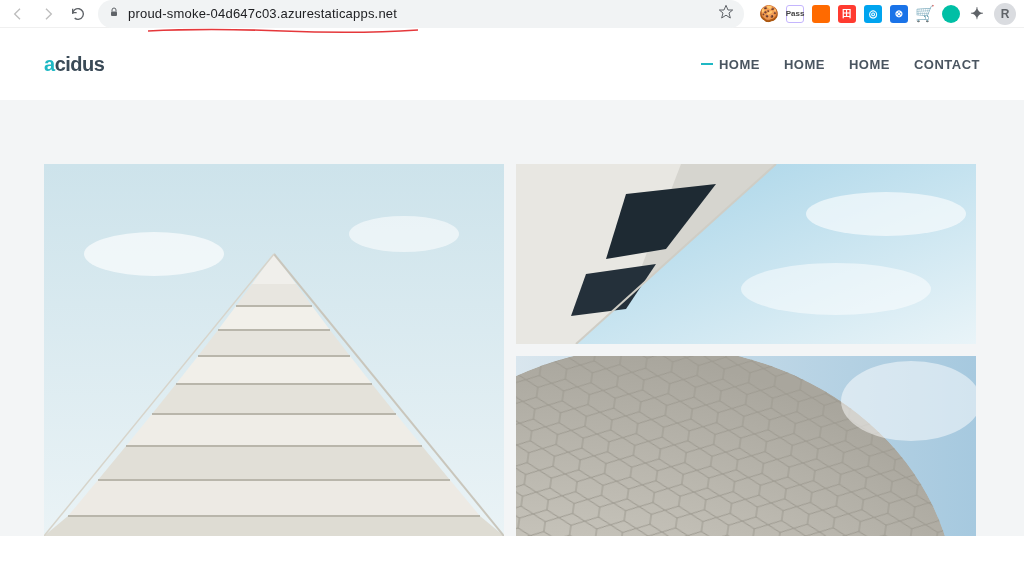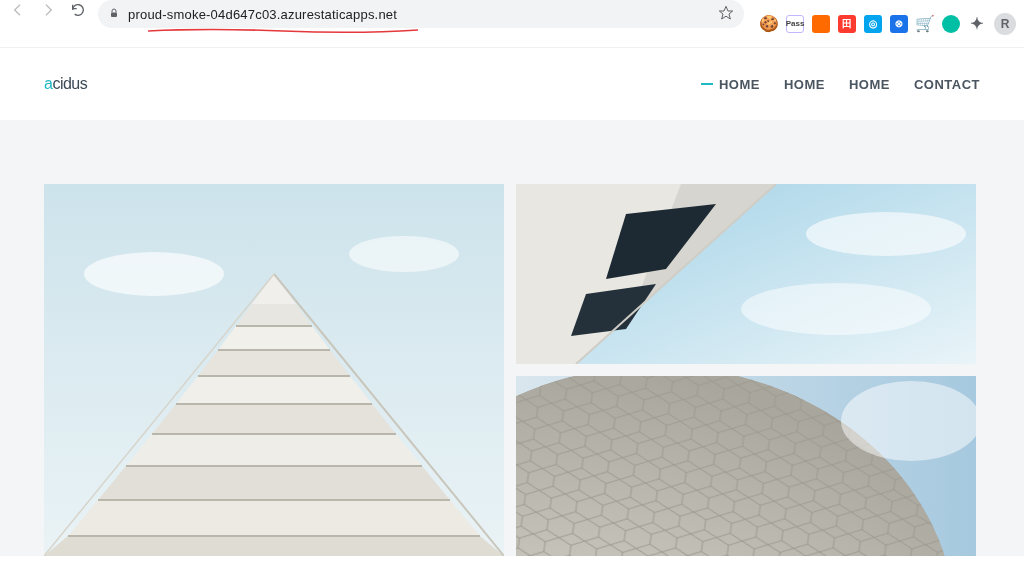--- a/index.html
+++ b/index.html
@@ -1,39 +1,39 @@
 <!DOCTYPE html>
 <html><head>
 <meta charset="utf-8">
 <style>
   * { box-sizing: border-box; margin: 0; padding: 0; }
   html, body { width: 1024px; height: 582px; font-family: Arial, Helvetica, sans-serif; overflow: hidden; background:#fff; }
 
   
-  .chrome-bar { height: 48px; background: #fff; display: flex; padding: 0 8px; gap: 10px; border-bottom: 1px solid #f0f0f0;}
+  .chrome-bar { height: 28px; background: #fff; display: flex; align-items: center; padding: 0 8px; gap: 10px; border-bottom: 1px solid #f0f0f0;}
   .nav-btn { width: 20px; height: 20px; display:flex; align-items:center; justify-content:center; color:#5f6368; }
   .nav-btn.disabled { color:#bdbdbd; }
   .nav-btn svg { width:16px; height:16px; stroke:currentColor; stroke-width:2; fill:none; }
   .omnibox { flex: 1; height: 28px; background:#f1f3f4; border-radius: 14px; display:flex; align-items:center; padding:0 10px; gap:8px; color:#5f6368; font-size:13px; position:relative;}
   .omnibox .lock svg { width:12px; height:12px; }
   .omnibox .url { color:#202124; letter-spacing:0.2px; }
   .omnibox .star { margin-left:auto; }
   .omnibox .star svg { width:16px; height:16px; stroke:#5f6368; fill:none; stroke-width:1.5;}
   .underline-red { position:absolute; left:50px; top:22px; width:270px; height:6px; }
   .underline-red svg { width:100%; height:100%; }
 
   .ext-icons { display:flex; align-items:center; gap:8px; padding-left:6px; }
   .ext { width:18px; height:18px; border-radius:3px; display:flex; align-items:center; justify-content:center; font-size:10px; font-weight:bold; color:#fff;}
   .ext.emoji { background:none; font-size:16px; }
   .avatar { width:22px; height:22px; border-radius:50%; background:#dadce0; color:#5f6368; display:flex; align-items:center; justify-content:center; font-size:12px; font-weight:600;}
 
   
   .page { height: calc(582px - 36px); overflow:hidden; }
   .site-header { height:72px; background:#fff; display:flex; align-items:center; padding:0 44px; }
-  .logo { font-size:16px; font-weight:400; letter-spacing:-0.5px; }
+  .logo { font-size:20px; font-weight:700; letter-spacing:-0.5px; }
   .logo .accent { color:#1fb8c4; }
   .logo .rest { color:#3a4a57; }
   .site-nav { margin-left:auto; display:flex; align-items:center; gap:24px; }
   .nav-item { font-size:13px; font-weight:600; color:#4a5560; letter-spacing:0.5px; cursor:pointer; display:flex; align-items:center; gap:6px;}
   .nav-item .dash { width:12px; height:2px; background:#1fb8c4; display:inline-block; }
 
   .hero { background:#f3f5f6; padding:64px 44px 0 44px; }
   .gallery { display:grid; grid-template-columns: 460px 460px; grid-template-rows: 180px 180px; gap:12px; }
   .tile { background:#dfe7ec; position:relative; overflow:hidden; }
   .tile.big { grid-row: span 2; }

